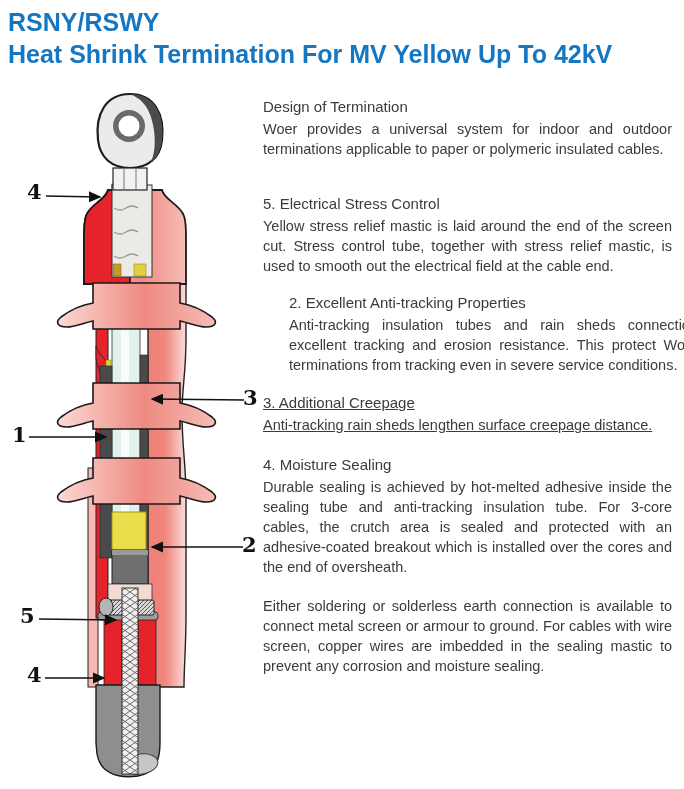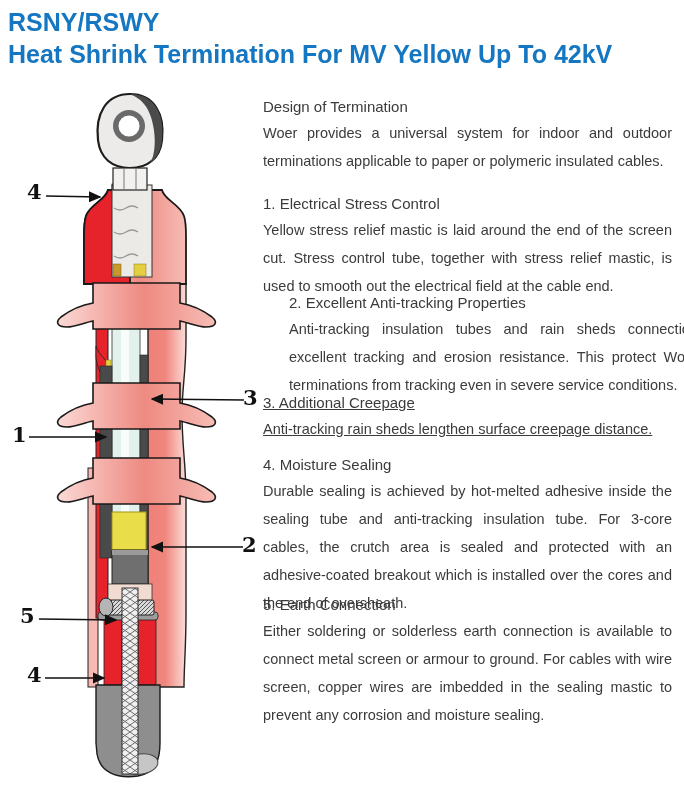--- a/index.html
+++ b/index.html
@@ -3,21 +3,21 @@
 <meta charset="utf-8">
 <style>
   html,body{margin:0;padding:0;background:#fff;}
   .page{position:relative;width:684px;height:789px;background:#fff;overflow:hidden;
         font-family:"Liberation Sans",sans-serif;padding-left:24px;}
   .hdr{position:absolute;left:8px;top:6px;width:670px;}
   .hdr .model{font-size:25px;font-weight:700;color:#1577c1;line-height:32px;margin:0;}
   .hdr .title{font-size:25px;font-weight:700;color:#1577c1;line-height:32px;margin:0;}
   .sec{position:absolute;left:263px;width:409px;color:#3b3b3b;}
   .sec h3{font-size:15px;font-weight:400;margin:0 0 4px 0;color:#3b3b3b;}
-  .sec p{font-size:14.5px;line-height:28px;margin:0;text-align:justify;}
+  .sec p{font-size:14.5px;line-height:20px;margin:0;text-align:justify;}
   .sec0{top:98px;} .sec1{top:195px;} .sec2{top:294px;margin-left:26px;}
   .sec3{top:394px;text-decoration:underline;} .sec4{top:456px;} .sec5{top:596px;}
   .callout{position:absolute;font-family:"DejaVu Serif",serif;font-weight:700;
            font-size:21px;color:#111;line-height:22px;}
   .c0{left:27px;top:181px;} .c1{left:12px;top:424px;} .c2{left:243px;top:387px;}
   .c3{left:242px;top:534px;} .c4{left:20px;top:605px;} .c5{left:27px;top:664px;}
   .diagram{position:absolute;left:0;top:88px;width:258px;height:701px;}
 </style>
 </head>
 <body>
@@ -155,33 +155,32 @@
   <div class="callout c2">3</div>
   <div class="callout c3">2</div>
   <div class="callout c4">5</div>
   <div class="callout c5">4</div>
 
   <div class="sec sec0">
     <h3>Design of Termination</h3>
     <p>Woer provides a universal system for indoor and outdoor terminations applicable to paper or polymeric insulated cables.</p>
   </div>
   <div class="sec sec1">
-    <h3>1. Electrical Stress Control</h3>
+    <h3>5. Electrical Stress Control</h3>
     <p>Yellow stress relief mastic is laid around the end of the screen cut. Stress control tube, together with stress relief mastic, is used to smooth out the electrical field at the cable end.</p>
   </div>
   <div class="sec sec2">
     <h3>2. Excellent Anti-tracking Properties</h3>
     <p>Anti-tracking insulation tubes and rain sheds connection excellent tracking and erosion resistance.  This protect  Woer terminations from tracking even in severe service conditions.</p>
   </div>
   <div class="sec sec3">
     <h3>3. Additional Creepage</h3>
     <p>Anti-tracking rain sheds lengthen surface creepage distance.</p>
   </div>
   <div class="sec sec4">
     <h3>4. Moisture Sealing</h3>
     <p>Durable sealing is achieved by hot-melted adhesive  inside the sealing tube and anti-tracking insulation tube. For 3-core cables, the crutch area is sealed and protected with an adhesive-coated breakout which is installed over the cores and the end of oversheath.</p>
   </div>
   <div class="sec sec5">
-    <h3>5. Earth Connection</h3>
     <p>Either  soldering or solderless earth connection is available to connect metal screen or armour to ground. For cables with wire screen, copper wires are imbedded in the sealing mastic to prevent any corrosion and moisture sealing.</p>
   </div>
 
 </div>
 
 </body></html>

